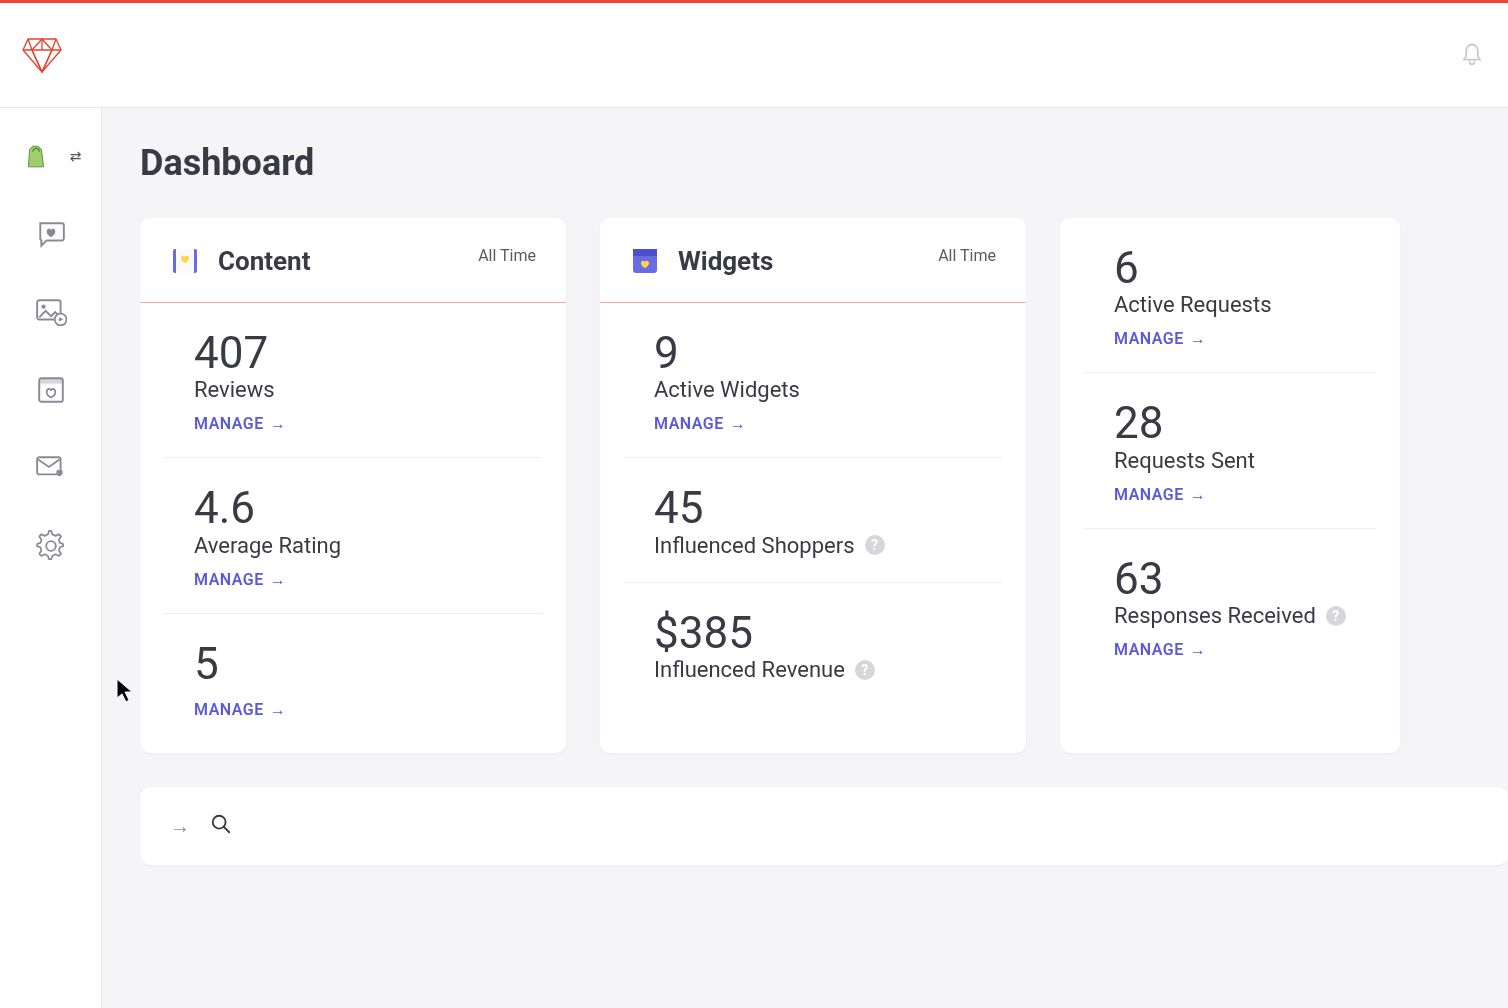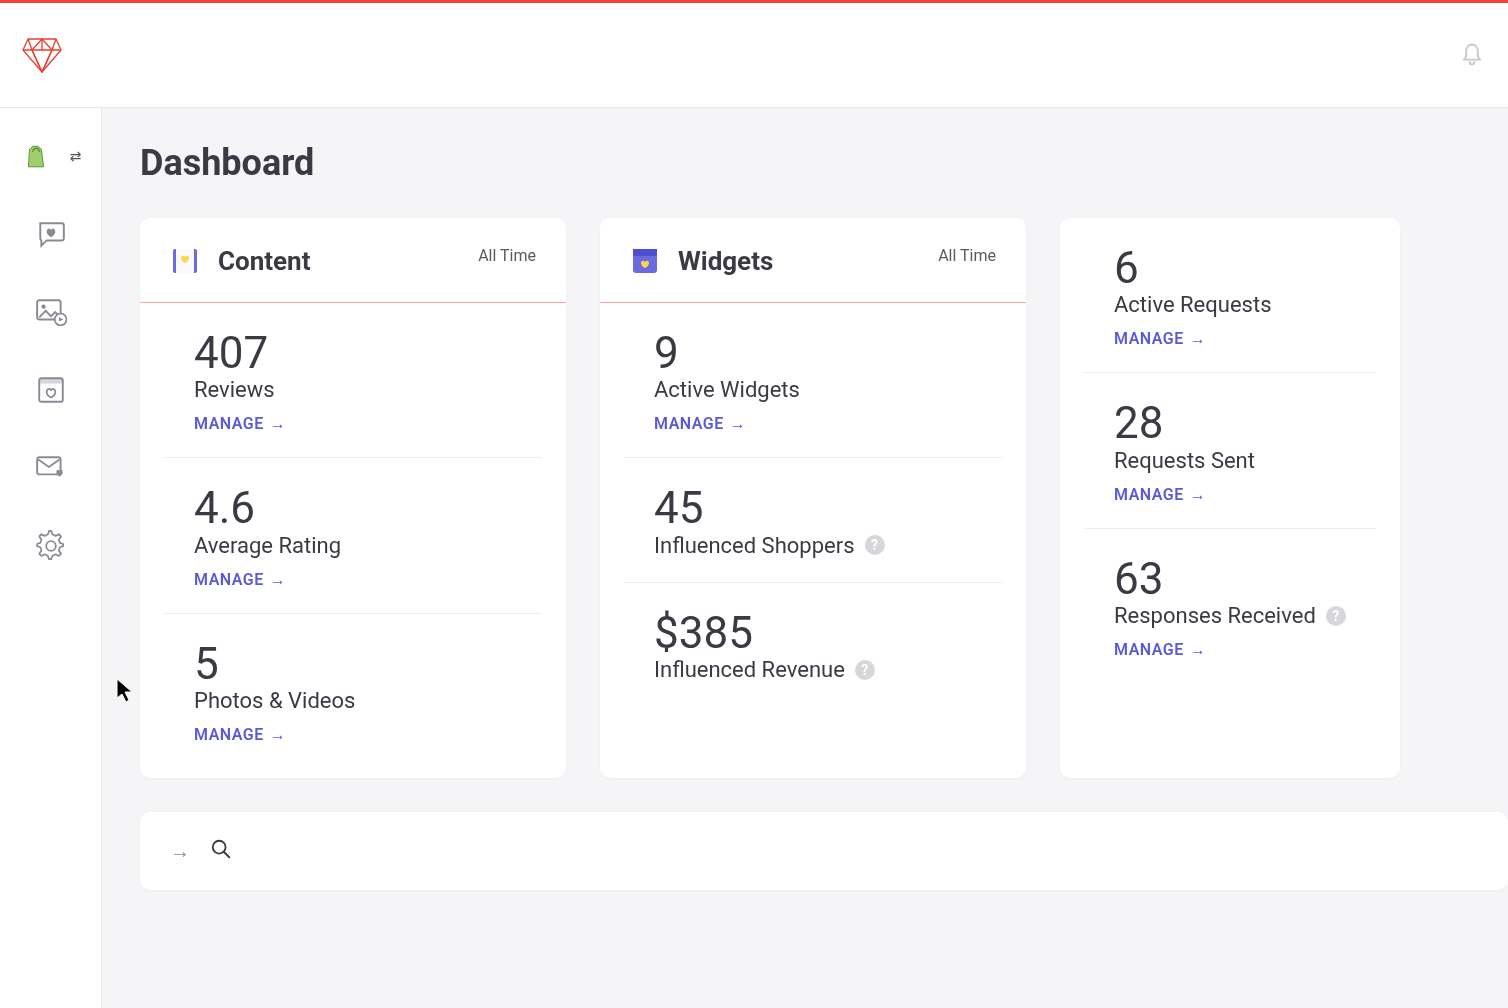--- a/index.html
+++ b/index.html
@@ -308,23 +308,20 @@
             <div class="metric-label-row">
                 <span class="metric-label">Average Rating</span>
               </div>
             <a class="manage-link">
                 <span>MANAGE</span>
                 <span class="arrow">→</span>
               </a>
           </div>
           <div class="metric">
             <div class="metric-value">5</div>
-            <div class="metric-label-row">
-                <span class="metric-label">Photos &amp; Videos</span>
-              </div>
             <a class="manage-link">
                 <span>MANAGE</span>
                 <span class="arrow">→</span>
               </a>
           </div>
         </div>
       </div>
 
       <div class="card">
         <div class="card-header">

